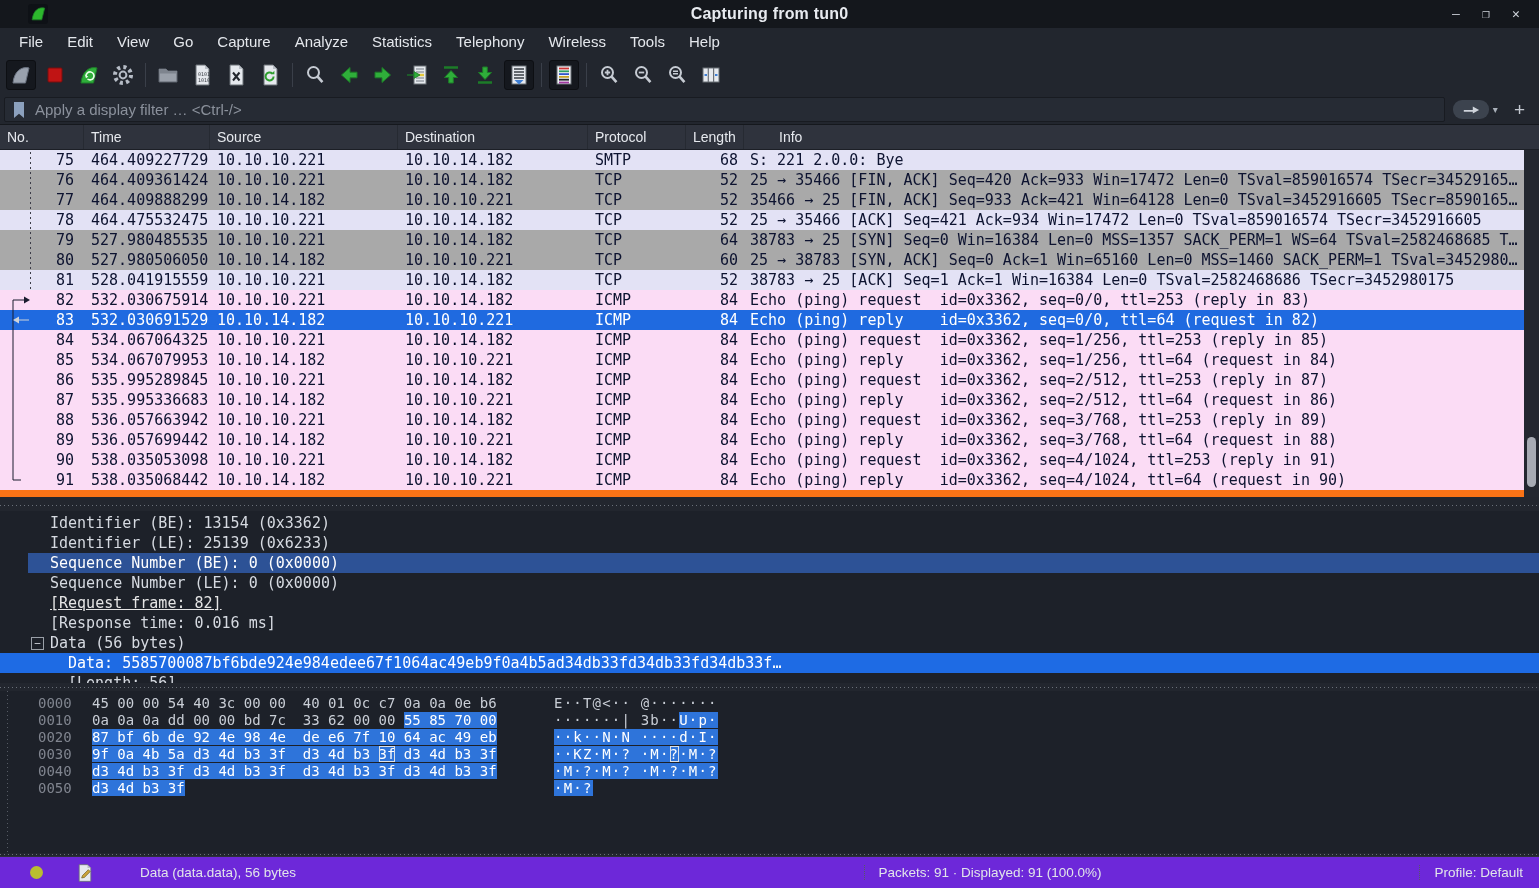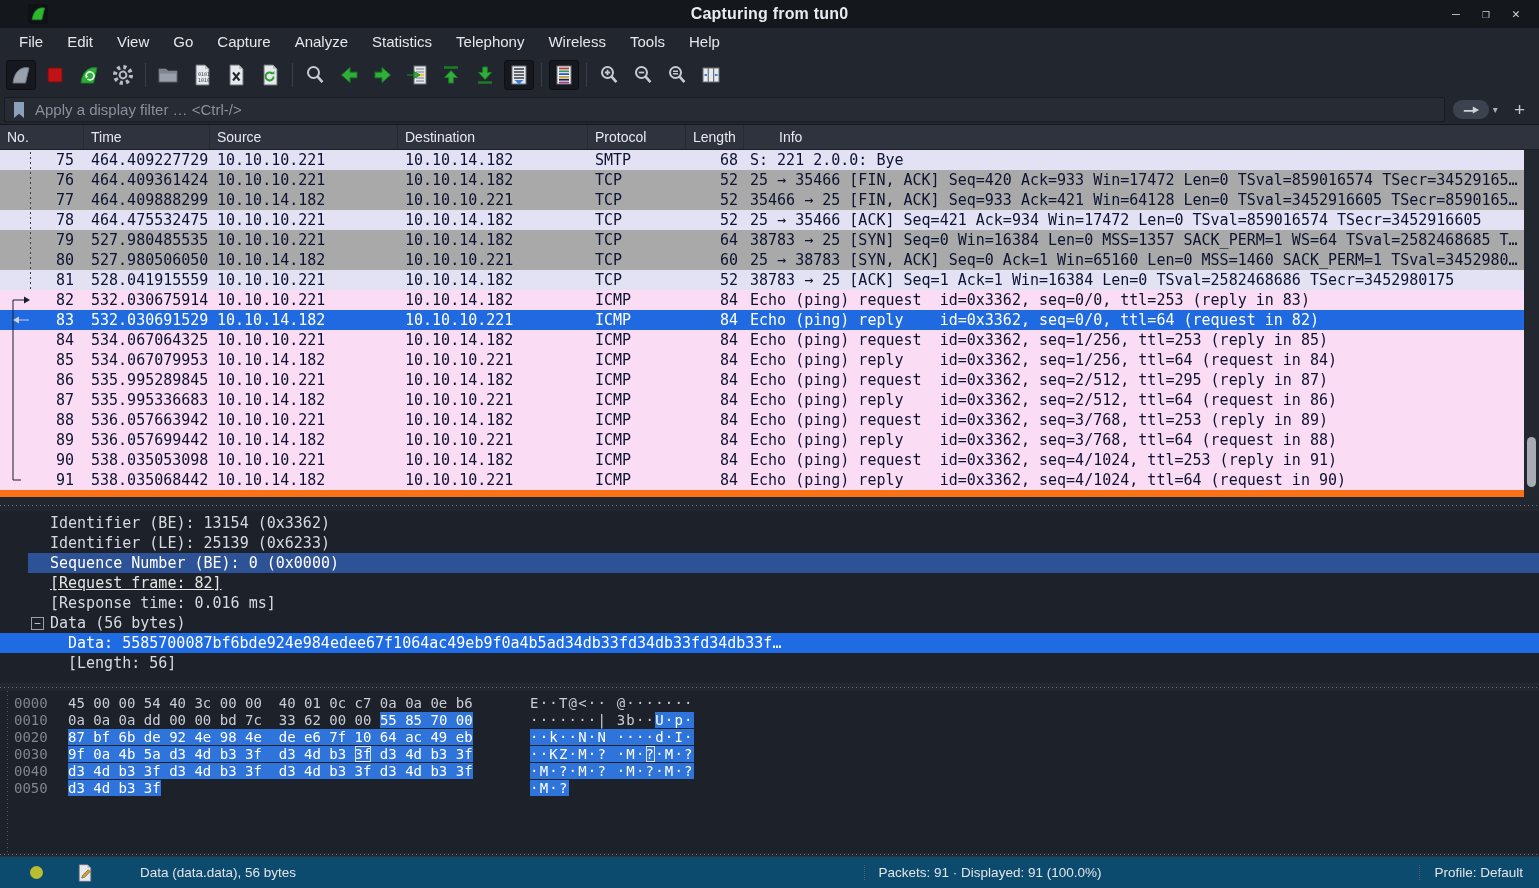--- a/index.html
+++ b/index.html
@@ -82,33 +82,33 @@
   .drow.seldim { background:linear-gradient(90deg, transparent 0 28px, #2d5296 28px 100%);
     color:#ffffff; }
   .drow.selbright { background:#1e6be4; color:#ffffff; }
   .drow.link { color:#e5e5e5; text-decoration:underline; }
   .toggle { position:absolute; left:31px; top:4px; width:13px; height:13px;
     border:1px solid #9aa0a8; color:#c6cbd2; font-size:11px; line-height:11px;
     text-align:center; }
 
   
   .hexpane { height:162px; background:#1d2129; overflow:hidden; flex:0 0 auto;
-    padding-top:4px; position:relative; }
+    padding-top:4px; position:relative;padding-left:24px; }
   .hexpane::before { content:""; position:absolute; left:7px; top:0; bottom:0; width:1px;
     background:repeating-linear-gradient(#565b64 0 1px, transparent 1px 4px); }
   .hrow { height:17px; line-height:17px; display:flex; font-family:"DejaVu Sans Mono", monospace;
     font-size:14px; }
   .hoff { width:40px; margin-left:14px; color:#80858f; flex:0 0 auto; }
   .hbytes { margin-left:14px; width:416px; white-space:pre; color:#c9ced6; flex:0 0 auto; }
   .hascii { margin-left:46px; white-space:pre; color:#c9ced6; letter-spacing:1.2px; }
   .hsel { background:#2e74da; color:#ffffff; }
   .hbox { outline:1px solid #dbe1e9; outline-offset:-1px; }
 
   
-  .statusbar { height:32px; background:#0c4a6e; border-top:1px solid #2c313a;
+  .statusbar { height:32px; background:#6d28d9; border-top:1px solid #2c313a;
     display:flex; align-items:center; flex:1 0 auto; color:#e2e5ea; font-size:13.5px; }
   .expertdot { width:13px; height:13px; border-radius:50%; background:#b9bd30;
     margin-left:30px; flex:0 0 auto; }
   .cmticon { margin-left:32px; width:20px; height:20px; flex:0 0 auto; }
   .fieldinfo { margin-left:45px; white-space:pre; }
   .spacer { flex:1 1 auto; }
   .packetsinfo { border-left:1px dotted #555b64; padding-left:14px; margin-right:318px;
     white-space:pre; }
   .profile { border-left:1px dotted #555b64; padding-left:14px; padding-right:16px;
     white-space:pre; }
@@ -458,21 +458,21 @@
           <div class="c-len">84</div>
           <div class="c-info">Echo (ping) reply    id=0x3362, seq=1/256, ttl=64 (request in 84)</div>
         </div>
         <div class="prow pgrid pink">
           <div class="c-no">86</div>
           <div class="c-time">535.995289845</div>
           <div class="c-src">10.10.10.221</div>
           <div class="c-dst">10.10.14.182</div>
           <div class="c-proto">ICMP</div>
           <div class="c-len">84</div>
-          <div class="c-info">Echo (ping) request  id=0x3362, seq=2/512, ttl=295 (reply in 87)</div>
+          <div class="c-info">Echo (ping) request  id=0x3362, seq=2/512, ttl=253 (reply in 87)</div>
         </div>
         <div class="prow pgrid pink">
           <div class="c-no">87</div>
           <div class="c-time">535.995336683</div>
           <div class="c-src">10.10.14.182</div>
           <div class="c-dst">10.10.10.221</div>
           <div class="c-proto">ICMP</div>
           <div class="c-len">84</div>
           <div class="c-info">Echo (ping) reply    id=0x3362, seq=2/512, ttl=64 (request in 86)</div>
         </div>
@@ -526,20 +526,21 @@
       </div>
     </div>
   </div>
 
   <div class="split" style="height:14px;"></div>
 
   <div class="details" id="details">
       <div class="drow ind2"><span>Identifier (BE): 13154 (0x3362)</span></div>
       <div class="drow ind2"><span>Identifier (LE): 25139 (0x6233)</span></div>
       <div class="drow ind2 seldim"><span>Sequence Number (BE): 0 (0x0000)</span></div>
+      <div class="drow ind2"><span>Sequence Number (LE): 0 (0x0000)</span></div>
       <div class="drow ind2 link"><span>[Request frame: 82]</span></div>
       <div class="drow ind2"><span>[Response time: 0.016 ms]</span></div>
       <div class="drow ind2"><span class="toggle">−</span><span>Data (56 bytes)</span></div>
       <div class="drow ind3 selbright"><span>Data: 5585700087bf6bde924e984edee67f1064ac49eb9f0a4b5ad34db33fd34db33fd34db33f…</span></div>
       <div class="drow ind3"><span>[Length: 56]</span></div>
     </div>
 
   <div class="split" style="height:8px;"></div>
 
   <div class="hexpane" id="hexpane">

